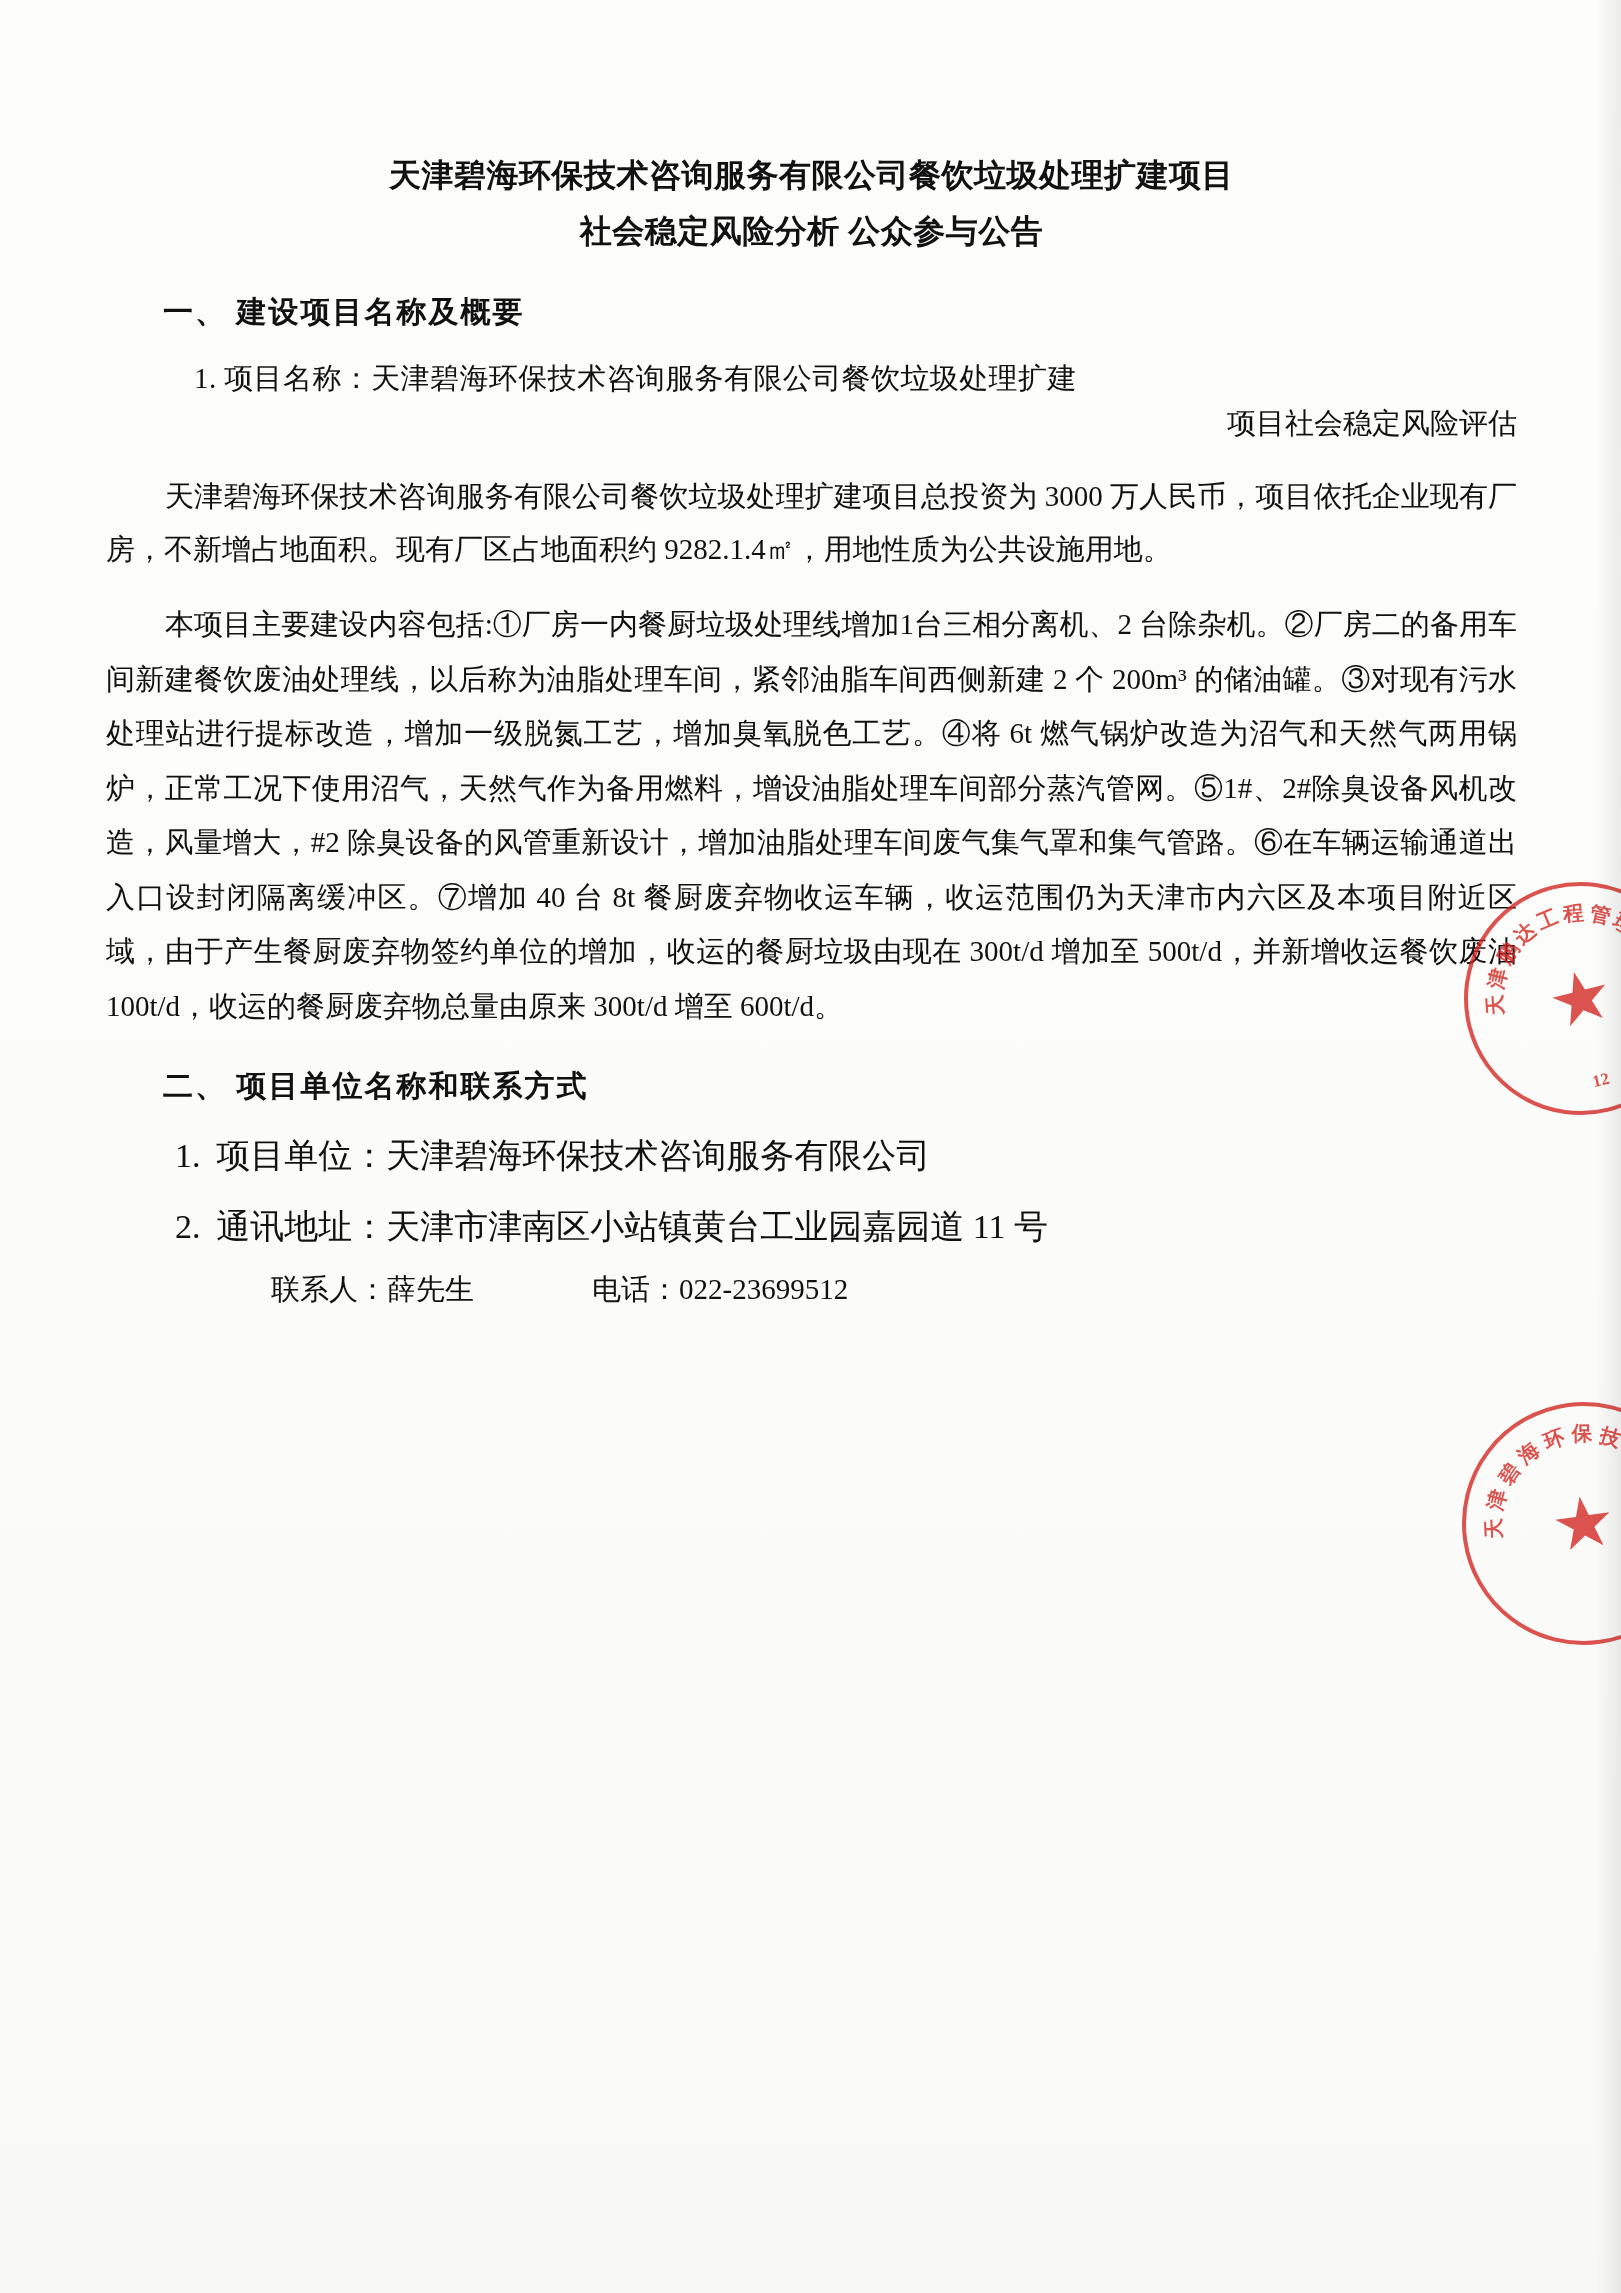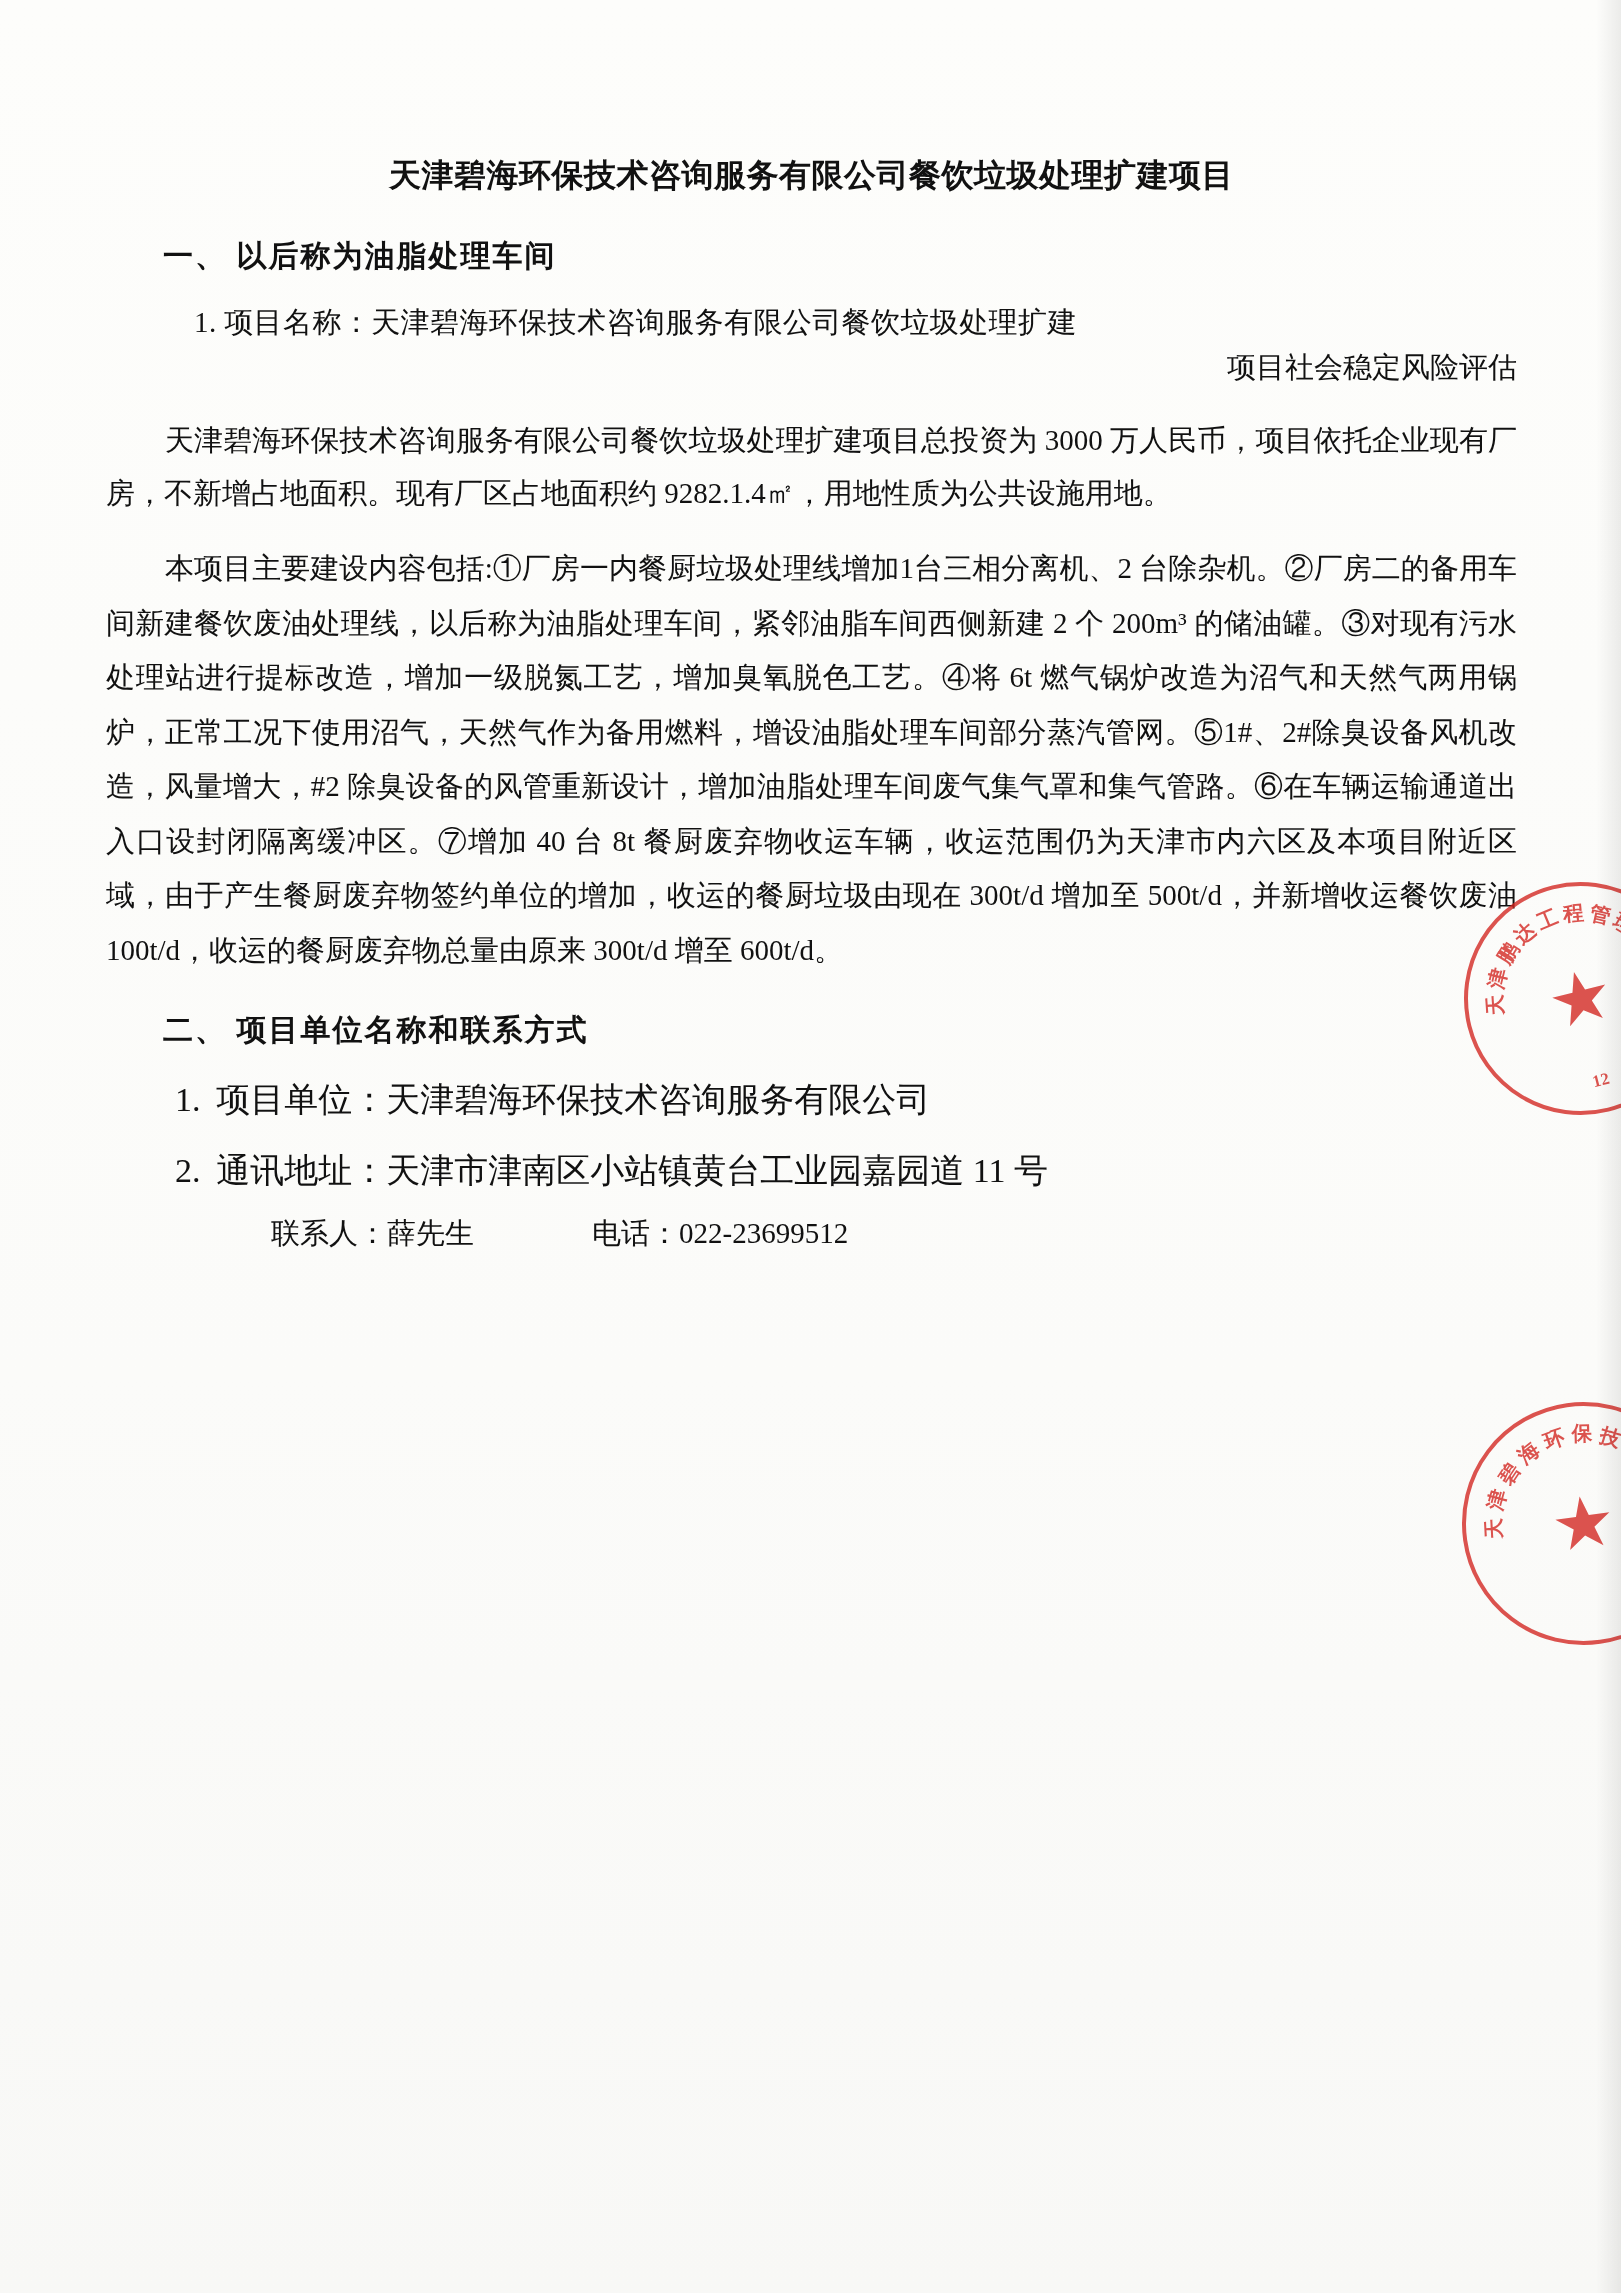--- a/index.html
+++ b/index.html
@@ -162,23 +162,24 @@
 </head>
 <body>
 
 <div class="page">
   <div class="paper"></div>
 
   <div class="content">
 
     <div class="title-block">
       <span class="title-line">天津碧海环保技术咨询服务有限公司餐饮垃圾处理扩建项目</span>
-    </div>
-
-    <div class="h2">一、 以后称为油脂处理车间</div>
+      <span class="title-line">社会稳定风险分析 公众参与公告</span>
+    </div>
+
+    <div class="h2">一、 建设项目名称及概要</div>
 
     <div class="item">
       <span class="label">1. 项目名称：</span><span class="val">天津碧海环保技术咨询服务有限公司餐饮垃圾处理扩建</span>
     </div>
     <div class="item-cont">项目社会稳定风险评估</div>
 
 
 
     <div class="para">天津碧海环保技术咨询服务有限公司餐饮垃圾处理扩建项目总投资为 3000 万人民币，项目依托企业现有厂房，不新增占地面积。现有厂区占地面积约 9282.1.4㎡，用地性质为公共设施用地。</div>
 

